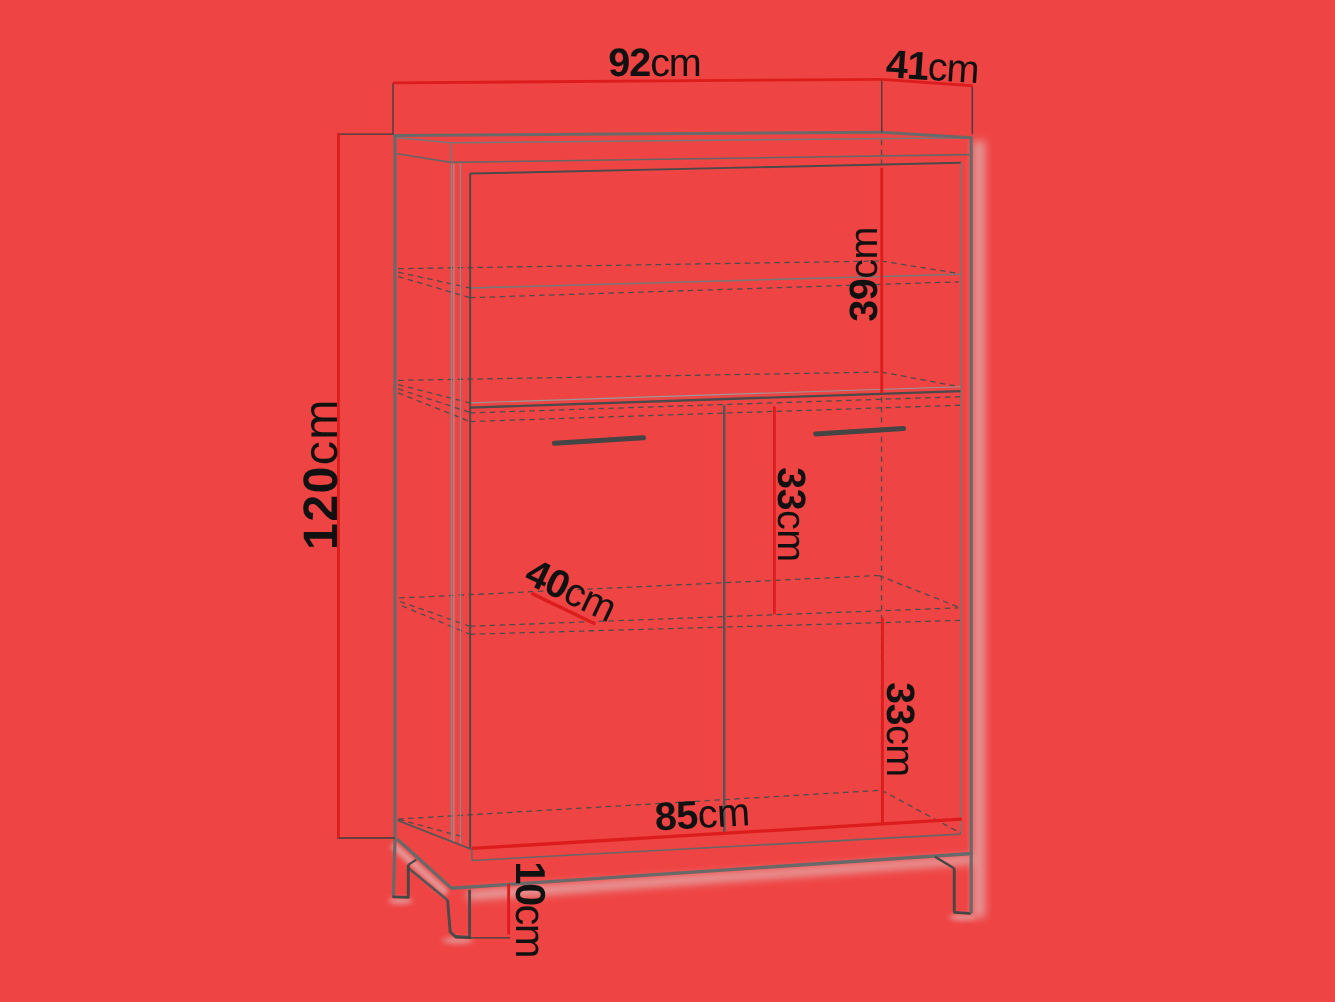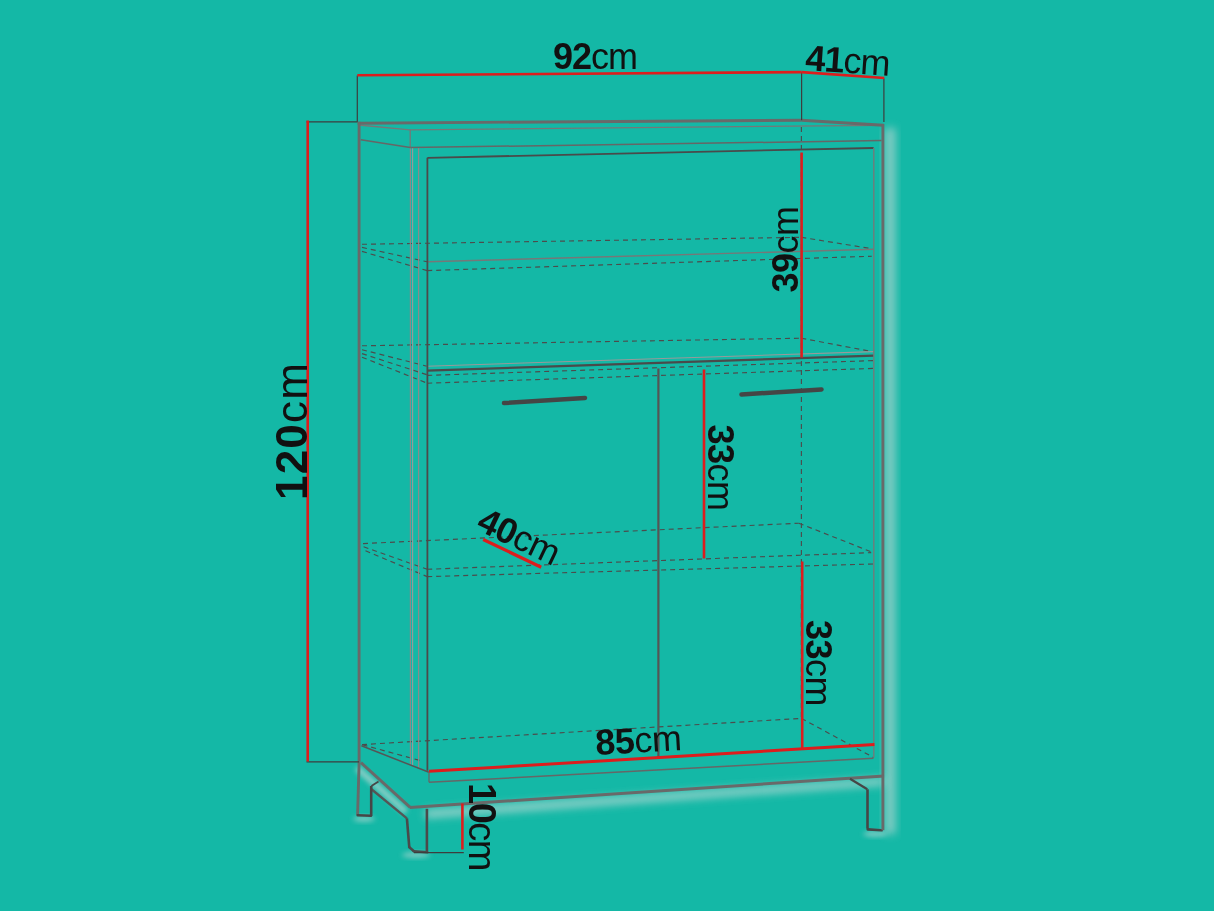--- a/index.html
+++ b/index.html
@@ -1,16 +1,16 @@
 <!DOCTYPE html>
 <html><head>
 <meta charset="utf-8">
 <style>
   html,body{margin:0;padding:0;background:#ffffff;}
-  .stage{position:relative;width:1214px;height:911px;background:#14b8a6;overflow:hidden;}
+  .stage{position:relative;width:1214px;height:911px;background:#ef4444;overflow:hidden;}
   svg{position:absolute;left:0;top:0;}
   text{font-family:"Liberation Sans",sans-serif;fill:#111111;}
   .b{font-weight:bold;}
 </style>
 </head>
 <body>
 
 <div class="stage">
 <svg width="1214" height="911" viewBox="0 0 1214 911">
 <defs>

